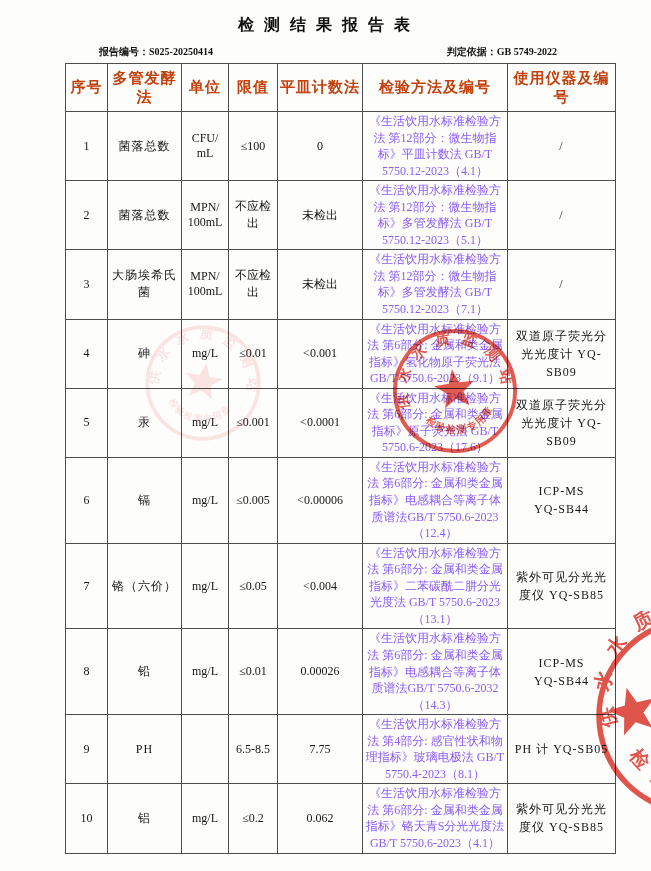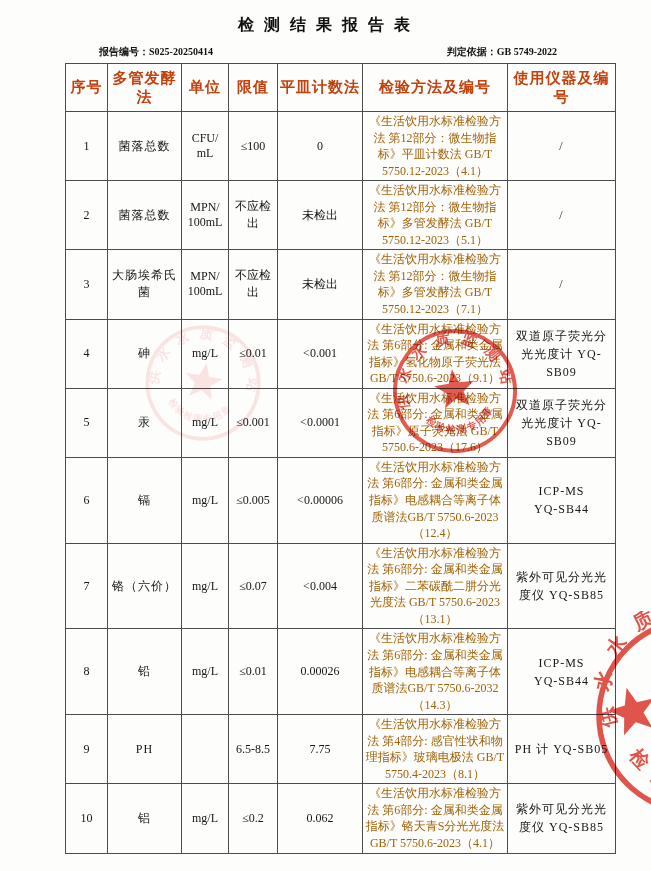--- a/index.html
+++ b/index.html
@@ -40,21 +40,21 @@
   }
   table.report th{
     height:45px;
     font-size:15px;font-weight:bold;letter-spacing:1px;color:#c2410c;
   }
   table.report td{height:49.5px;font-size:12px;}
   td.c-no{font-size:12px;}
   td.c-item{letter-spacing:1px;}
   td.c-unit{white-space:pre-line;font-size:11.5px;line-height:1.25;margin-left:10px;}
   td.c-limit, td.c-result{font-size:12px;}
-  td.c-method{font-size:9px;line-height:1.38;padding:2px 3px;color:#a16207;}
+  td.c-method{font-size:9px;line-height:1.38;padding:2px 3px;color:#8b5cf6;}
   td.c-instrument{font-size:10.5px;line-height:1.5;letter-spacing:1px;white-space:pre-line;}
   .stamp{position:absolute;pointer-events:none;mix-blend-mode:multiply;}
   .stamp-ghost{left:138px;top:318px;width:130px;height:130px;opacity:0.13;transform:rotate(10deg);}
   .stamp-main{left:385px;top:321px;width:140px;height:140px;opacity:0.82;transform:rotate(-8deg);}
   .stamp-corner{left:590px;top:611px;width:210px;height:210px;opacity:0.85;}
   .seal-text{font-family:"Liberation Serif","DejaVu Serif",serif;font-weight:bold;}
 </style>
 </head>
 <body>
 
@@ -148,21 +148,21 @@
           <td class="c-limit">≤0.005</td>
           <td class="c-result">&lt;0.00006</td>
           <td class="c-method">《生活饮用水标准检验方法 第6部分: 金属和类金属指标》电感耦合等离子体质谱法GB/T 5750.6-2023（12.4）</td>
           <td class="c-instrument">ICP-MS
 YQ-SB44</td>
         </tr>
         <tr>
           <td class="c-no">7</td>
           <td class="c-item">铬（六价）</td>
           <td class="c-unit">mg/L</td>
-          <td class="c-limit">≤0.07</td>
+          <td class="c-limit">≤0.05</td>
           <td class="c-result">&lt;0.004</td>
           <td class="c-method">《生活饮用水标准检验方法 第6部分: 金属和类金属指标》二苯碳酰二肼分光光度法 GB/T 5750.6-2023（13.1）</td>
           <td class="c-instrument">紫外可见分光光度仪 YQ-SB85</td>
         </tr>
         <tr>
           <td class="c-no">8</td>
           <td class="c-item">铅</td>
           <td class="c-unit">mg/L</td>
           <td class="c-limit">≤0.01</td>
           <td class="c-result">0.00026</td>

